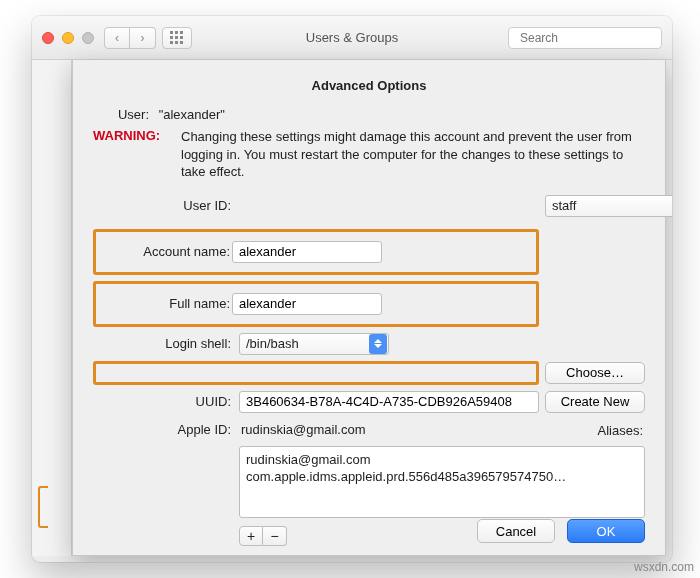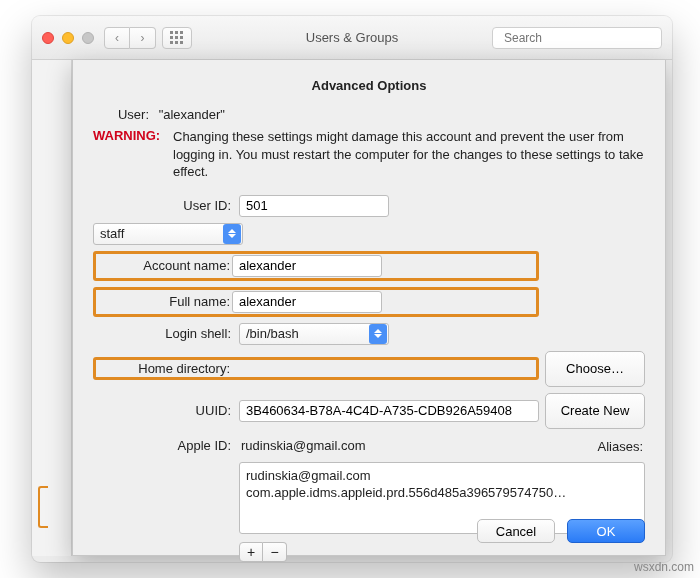--- a/index.html
+++ b/index.html
@@ -49,21 +49,21 @@
   .navbtn:last-child  { border-radius:0 4px 4px 0; border-left:none; }
   .gridbtn { width:30px; height:22px; border:1px solid #c8c8c8; border-radius:4px;
     background:linear-gradient(#fdfdfd,#f1f1f1); display:flex; align-items:center; justify-content:center; }
   .gridbtn svg { width:14px; height:14px; fill:#8a8a8a; }
   .tb-title {
     position:absolute; left:0; right:0; text-align:center;
     font-size:13px; color:#525252; pointer-events:none;
   }
   .search {
     margin-left:auto;
-    width:170px; height:22px;
+    width:154px; height:22px;
     border:1px solid #cfcfcf; border-radius:4px;
     background:#fff;
     display:flex; align-items:center;
     padding:0 6px; color:#9c9c9c; font-size:12px;
   }
   .search svg { width:12px; height:12px; fill:#9c9c9c; margin-right:5px; }
   .search input{ border:none; outline:none; flex:1; font-size:12px; background:transparent; color:#333;}
 
   .sheet {
     position:absolute;
@@ -82,21 +82,21 @@
     border-right:1px solid #d6d6d6;
   }
   .edge::before{
     content:""; position:absolute; left:6px; bottom:28px; width:8px; height:38px;
     border:2px solid #e08a22; border-right:none; border-radius:3px 0 0 3px;
   }
 
   .sheet h2 { text-align:center; font-size:13px; font-weight:700; margin-bottom:14px; }
   .userline { margin-bottom:6px; }
   .userline .lbl { display:inline-block; width:56px; text-align:right; margin-right:6px; }
-  .warnrow { display:flex; margin-bottom:14px; }
+  .warnrow { display:flex; margin-bottom:14px;gap:8px; }
   .warnlabel { color:#d0021b; font-weight:700; width:80px; flex:none; text-align:left; }
   .warntext { flex:1; line-height:1.35; }
 
   .form { display:grid; grid-template-columns: 140px 1fr 100px; column-gap:6px; row-gap:6px; align-items:center; }
   .flbl { text-align:right; font-size:13px; padding-right:2px; }
   .field input, .field .select {
     width:100%; height:22px;
     border:1px solid #bdbdbd; border-radius:3px;
     background:#fff; padding:2px 6px; font-size:13px;
     font-family:inherit;
@@ -114,27 +114,27 @@
     margin-right:-5px;
   }
   .select .arrow::before, .select .arrow::after {
     content:""; width:0; height:0; border-left:4px solid transparent; border-right:4px solid transparent;
   }
   .select .arrow::before { border-bottom:4px solid #fff; }
   .select .arrow::after  { border-top:4px solid #fff; }
 
   .short input { width:150px; }
   .short .select { width:150px; }
-  .hl-group { grid-column:1 / span 2; display:flex; align-items:center; border:3px solid #e08a22; border-radius:3px; padding:1px 2px; }
+  .hl-group { grid-column:1 / span 2; display:flex; align-items:center; border:3px solid #e08a22; border-radius:3px; padding:9px 2px; }
   .hl-group .flbl { width:134px; flex:none; }
   .hl-group .field { flex:1; }
   .hl-group.wide .field input { width:100%; }
 
   .sidebtn {
-    height:36px; border:1px solid #bdbdbd; border-radius:5px;
+    height:22px; border:1px solid #bdbdbd; border-radius:5px;
     background:linear-gradient(#fefefe,#f1f1f1);
     font-size:13px; padding:0 8px; font-family:inherit;
     cursor:default;
   }
 
   .aliasbox {
     grid-column:2 / span 2;
     height:72px; border:1px solid #bdbdbd; background:#fff; border-radius:3px;
     padding:4px 6px; font-size:13px; line-height:1.35; overflow:hidden;
   }
@@ -218,23 +218,20 @@
     </div>
 
     <div class="warnrow">
       <div class="warnlabel">WARNING:</div>
       <div class="warntext">Changing these settings might damage this account and prevent the user from logging in. You must restart the computer for the changes to these settings to take effect.</div>
     </div>
 
     <div class="form">
 
       <div class="flbl">User ID:</div>
-      <div class="field short">
-        <input value="501" style="">
-      </div>
       <div></div>
 
       <div class="field short">
         <div class="select">
           <span>staff</span>
           <span class="arrow"></span>
         </div>
       </div>
       <div></div>
 
@@ -253,21 +250,20 @@
       <div class="flbl">Login shell:</div>
       <div class="field short">
         <div class="select">
           <span>/bin/bash</span>
           <span class="arrow"></span>
         </div>
       </div>
       <div></div>
 
       <div class="hl-group wide">
-        <div class="flbl">Home directory:</div>
       </div>
       <button class="sidebtn">Choose…</button>
 
       <div class="flbl">UUID:</div>
       <div class="field"><input value="3B460634-B78A-4C4D-A735-CDB926A59408" style=""></div>
       <button class="sidebtn">Create New</button>
 
       <div class="flbl">Apple ID:</div>
       <div class="field" style="padding:3px 2px;">rudinskia@gmail.com</div>
 

